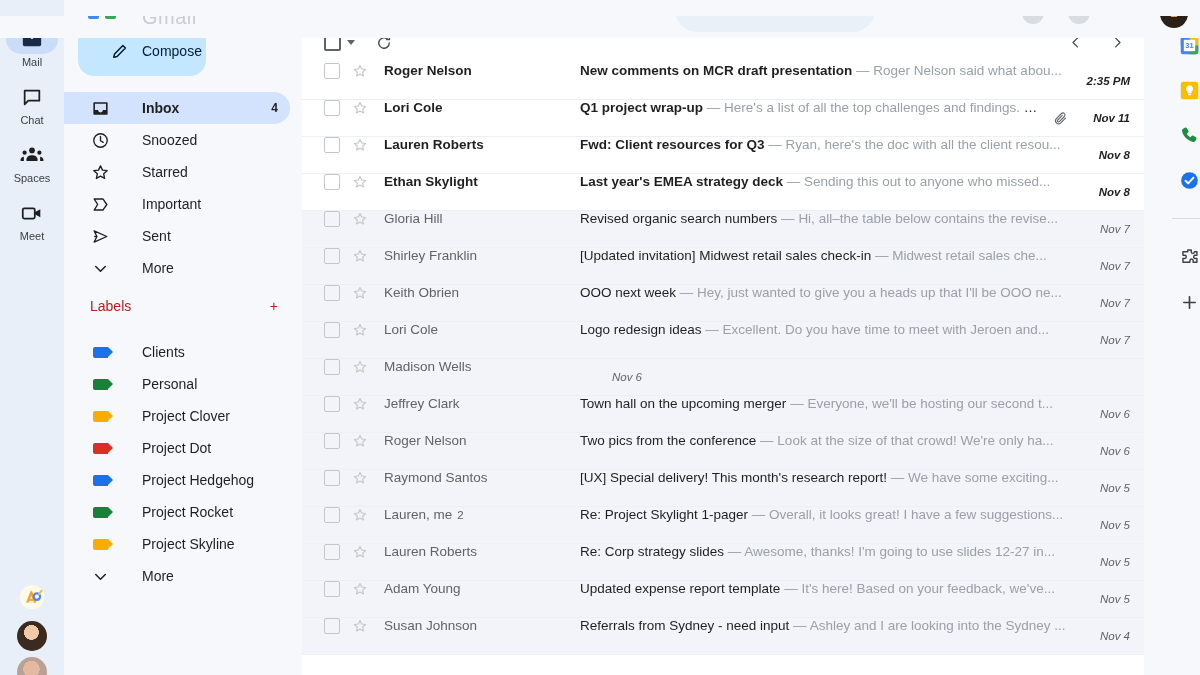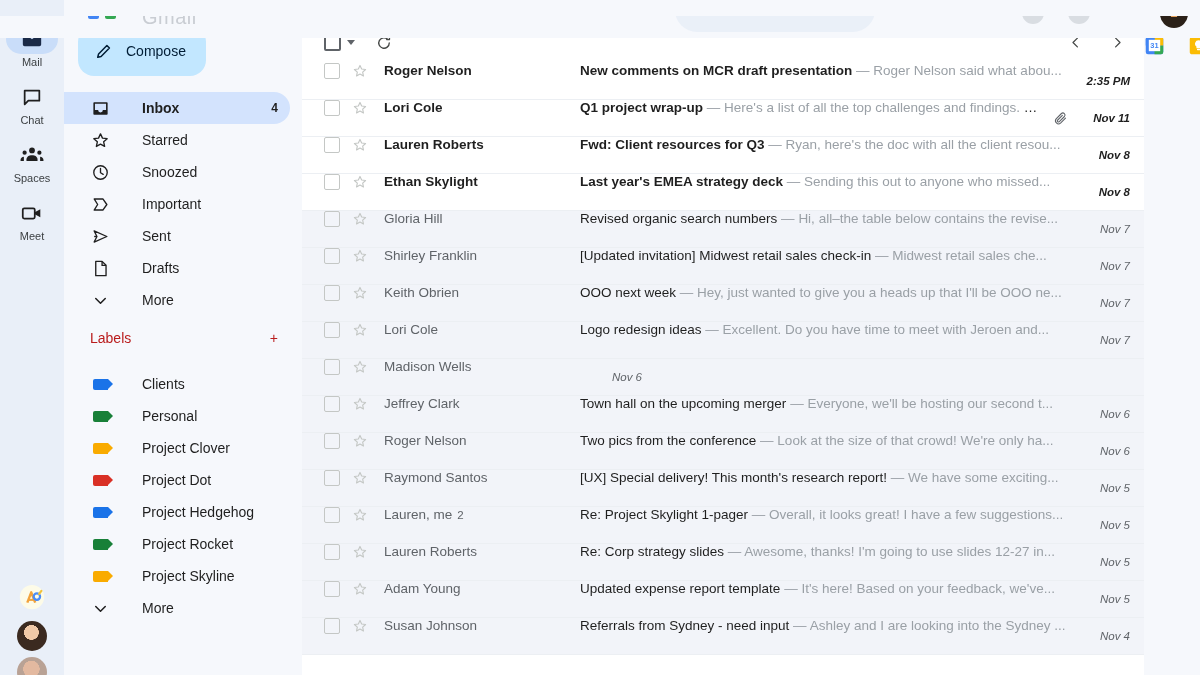--- a/index.html
+++ b/index.html
@@ -77,21 +77,21 @@
   }
 
   
   .sidebar {
     width: 238px; flex: 0 0 238px; background: #f6f8fc;
     padding-top: 22px; overflow: hidden; position: relative; z-index: 2;
   }
   .compose {
     margin: 4px 0 0 14px; width: 128px; height: 50px;
     background: #c2e7ff; border: none; border-radius: 16px;
-    display: flex; align-items: center; gap: 12px; padding-left: 16px;
+    display: flex; align-items: center; gap: 12px; padding-left: 32px;
     cursor: pointer; font-size: 14px; color: #001d35;
   }
   .nav-list { margin-top: 16px; padding-right: 12px; }
   .nav-item {
     height: 32px; display: flex; align-items: center;
     padding-left: 26px; border-radius: 0 16px 16px 0;
     font-size: 14px; color: #1f1f1f; cursor: pointer; gap: 32px;
   }
   .nav-item.active { background: #d3e3fd; font-weight: bold; }
   .nav-item .ico { width: 20px; height: 20px; display: flex; align-items: center; justify-content: center; flex: 0 0 20px; }
@@ -164,21 +164,21 @@
   .clip { display: flex; color: #5f6368; }
   .date {
     font-size: 11.5px; width: 52px; text-align: right;
     white-space: nowrap; flex: 0 0 52px;
   }
   .row.unread .date { font-weight: bold; }
 
   
   .side-panel {
     width: 56px; flex: 0 0 56px; background: #f6f8fc;
-    display: flex; flex-direction: row; align-items: flex-start;
+    display: flex; flex-direction: column; align-items: flex-end;
     padding-top: 34px; gap: 23px; position: relative; z-index: 4;
   }
   .sp-icon { width: 22px; height: 22px; cursor: pointer; display: flex; align-items: center; justify-content: center; }
   .sp-div { width: 28px; height: 1px; background: #dadce0; margin: 4px 0; }
 </style>
 </head>
 <body>
 
 <div class="app">
 
@@ -269,34 +269,34 @@
             <path d="M4 4h16a1 1 0 011 1v14a1 1 0 01-1 1H4a1 1 0 01-1-1V5a1 1 0 011-1zm1 2v8h4a3 3 0 006 0h4V6H5z"></path>
           </svg>
         </span>
         <span class="txt">Inbox</span>
         <span class="cnt">4</span>
       </div>
 
       <div class="nav-item">
         <span class="ico">
           <svg width="19" height="19" viewBox="0 0 24 24" fill="none" stroke="#1f1f1f" stroke-width="1.7">
-            <path d="M12 3.6l2.5 5.4 5.9.7-4.4 4 1.2 5.8L12 16.6 6.8 19.5 8 13.7 3.6 9.7l5.9-.7L12 3.6z" stroke-linejoin="round"></path>
-          </svg>
-        </span>
-        <span class="txt">Starred</span>
+            <circle cx="12" cy="12" r="8.5"></circle>
+              <path d="M12 7v5.3l3.4 2" stroke-linecap="round"></path>
+          </svg>
+        </span>
+        <span class="txt">Snoozed</span>
       </div>
 
       <div class="nav-item">
         <span class="ico">
           <svg width="19" height="19" viewBox="0 0 24 24" fill="none" stroke="#1f1f1f" stroke-width="1.7">
-            <circle cx="12" cy="12" r="8.5"></circle>
-              <path d="M12 7v5.3l3.4 2" stroke-linecap="round"></path>
-          </svg>
-        </span>
-        <span class="txt">Snoozed</span>
+            <path d="M12 3.6l2.5 5.4 5.9.7-4.4 4 1.2 5.8L12 16.6 6.8 19.5 8 13.7 3.6 9.7l5.9-.7L12 3.6z" stroke-linejoin="round"></path>
+          </svg>
+        </span>
+        <span class="txt">Starred</span>
       </div>
 
       <div class="nav-item">
         <span class="ico">
           <svg width="19" height="19" viewBox="0 0 24 24" fill="none" stroke="#1f1f1f" stroke-width="1.7">
             <path d="M4 5h11l5 7-5 7H4l4.4-7L4 5z" stroke-linejoin="round"></path>
           </svg>
         </span>
         <span class="txt">Important</span>
       </div>
@@ -304,29 +304,20 @@
       <div class="nav-item">
         <span class="ico">
           <svg width="19" height="19" viewBox="0 0 24 24" fill="none" stroke="#1f1f1f" stroke-width="1.7">
             <path d="M4 5l16 7-16 7 3.5-7L4 5z" stroke-linejoin="round"></path>
               <path d="M7.5 12H4"></path>
           </svg>
         </span>
         <span class="txt">Sent</span>
       </div>
 
-      <div class="nav-item">
-        <span class="ico">
-          <svg width="19" height="19" viewBox="0 0 24 24" fill="none" stroke="#1f1f1f" stroke-width="1.7">
-            <path d="M6 3h8l5 5v13H6V3z" stroke-linejoin="round"></path>
-              <path d="M14 3v5h5"></path>
-          </svg>
-        </span>
-        <span class="txt">Drafts</span>
-      </div>
 
       <div class="nav-item">
         <span class="ico">
           <svg width="19" height="19" viewBox="0 0 24 24" fill="none" stroke="#1f1f1f" stroke-width="1.9">
             <path d="M6 9.5l6 6 6-6" stroke-linecap="round" stroke-linejoin="round"></path>
           </svg>
         </span>
         <span class="txt">More</span>
       </div>
     </div>

